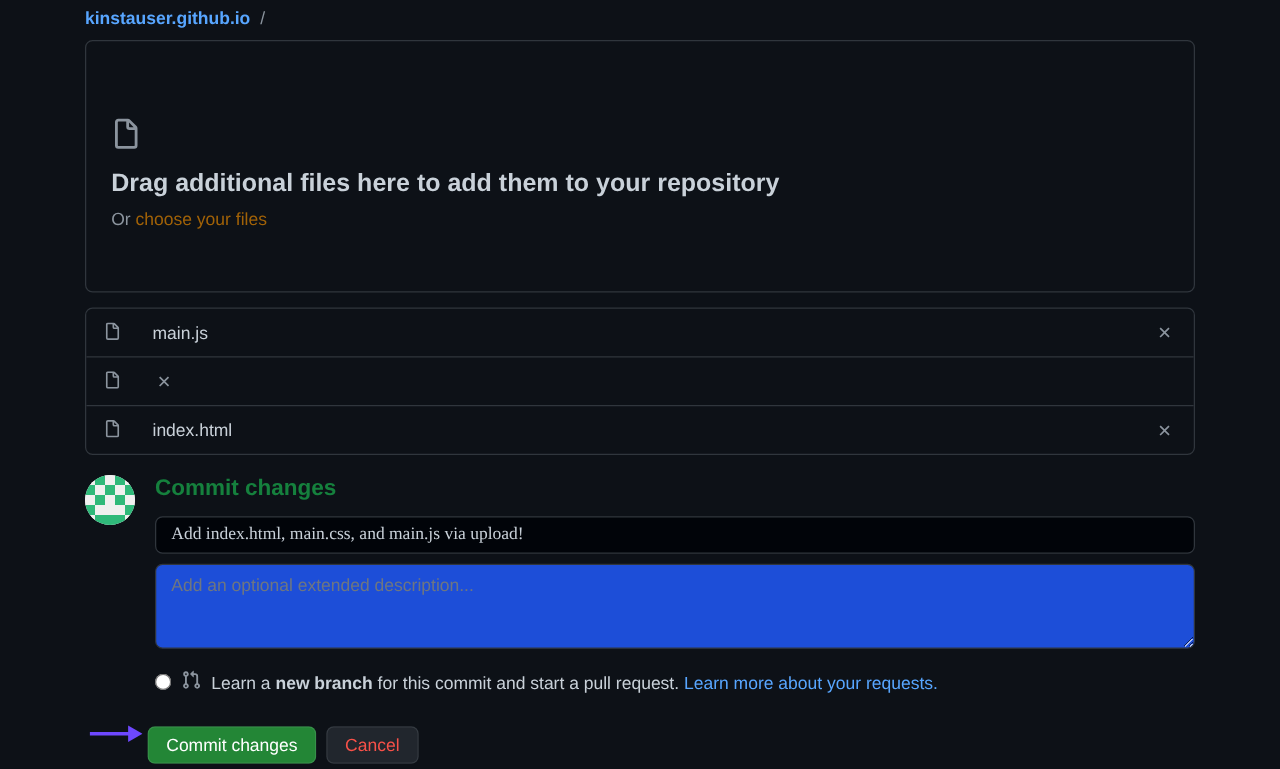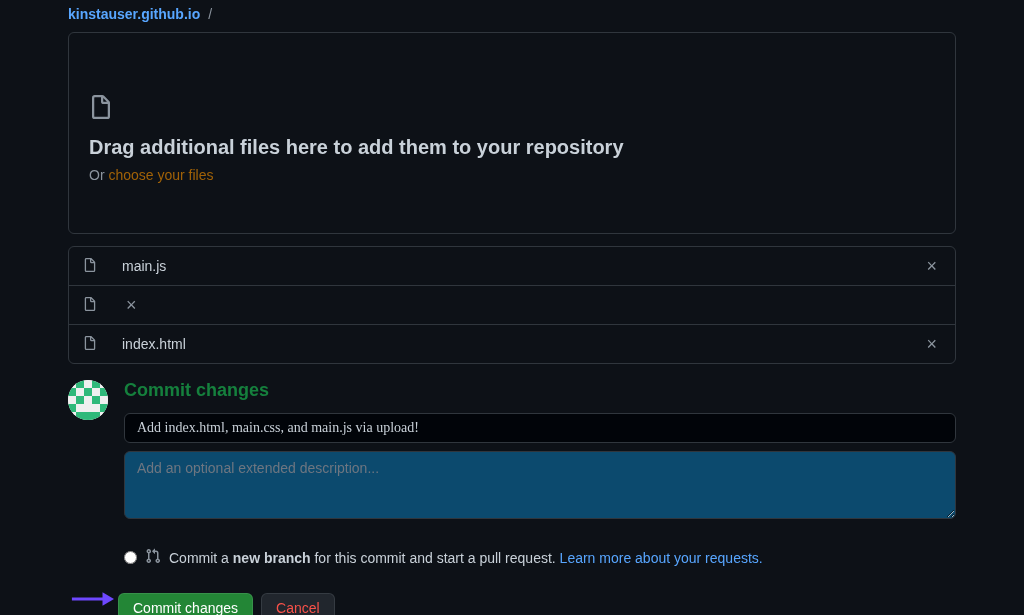--- a/index.html
+++ b/index.html
@@ -122,27 +122,27 @@
       border: 1px solid #30363d;
       border-radius: 6px;
       color: #c9d1d9;
       padding: 6px 12px;
       font-size: 14px;
       margin-bottom: 8px;
       font-family: Liberation Serif, serif;
     }
     .commit-desc {
       width: 100%;
-      background: #0c4a6e;
+      background: #1d4ed8;
       border: 1px solid #30363d;
       border-radius: 6px;
       color: #c9d1d9;
       padding: 8px 12px;
       font-size: 14px;
-      margin-bottom: 26px;
+      margin-bottom: 14px;
       min-height: 68px;
       font-family: inherit;
       resize: vertical;
     }
     .commit-desc::placeholder, .commit-summary::placeholder {
       color: #6e7681;
     }
     .radio-row {
       display: flex;
       align-items: center;
@@ -302,21 +302,21 @@
 
 
       <label class="radio-row">
         <input type="radio" name="commit-choice" style="">
         <span class="icon-inline">
           <svg width="16" height="16" viewBox="0 0 16 16" fill="currentColor">
               <path d="M1.5 3.25a2.25 2.25 0 1 1 3 2.122v5.256a2.251 2.251 0 1 1-1.5 0V5.372A2.25 2.25 0 0 1 1.5 3.25Zm5.677-.177L9.573.677A.25.25 0 0 1 10 .854V2.5h1A2.5 2.5 0 0 1 13.5 5v5.628a2.251 2.251 0 1 1-1.5 0V5a1 1 0 0 0-1-1h-1v1.646a.25.25 0 0 1-.427.177L7.177 3.427a.25.25 0 0 1 0-.354ZM3.75 2.5a.75.75 0 1 0 0 1.5.75.75 0 0 0 0-1.5Zm0 9.5a.75.75 0 1 0 0 1.5.75.75 0 0 0 0-1.5Zm8.25.75a.75.75 0 1 0 1.5 0 .75.75 0 0 0-1.5 0Z"></path>
             </svg>
         </span>
         <span>
-          <span>Commit a </span><strong>new branch</strong><span> for this commit and start a pull request. </span><a href="#">Learn more about your requests.</a>
+          <span>Learn a </span><strong>new branch</strong><span> for this commit and start a pull request. </span><a href="#">Learn more about your requests.</a>
         </span>
       </label>
 
       <div class="buttons-wrap">
         <span class="arrow">
           <svg width="46" height="18" viewBox="0 0 46 18">
               <line x1="2" y1="9" x2="36" y2="9" stroke="#6e48ff" stroke-width="3"></line>
               <polygon points="34,2 46,9 34,16" fill="#6e48ff"></polygon>
             </svg>
         </span>

